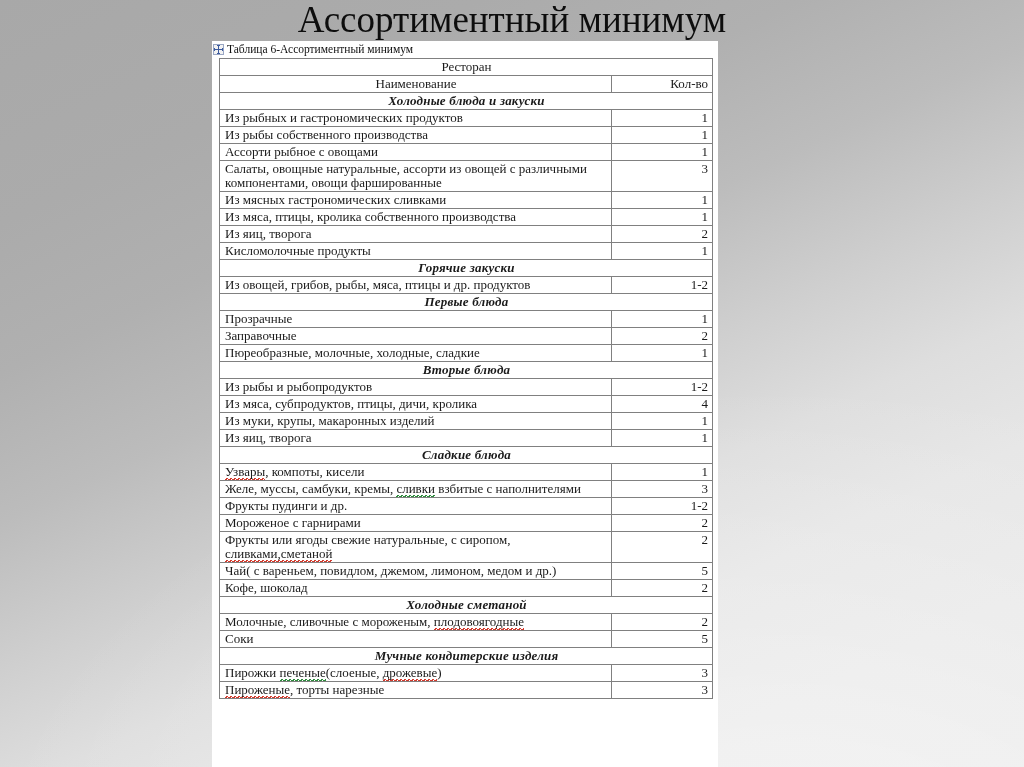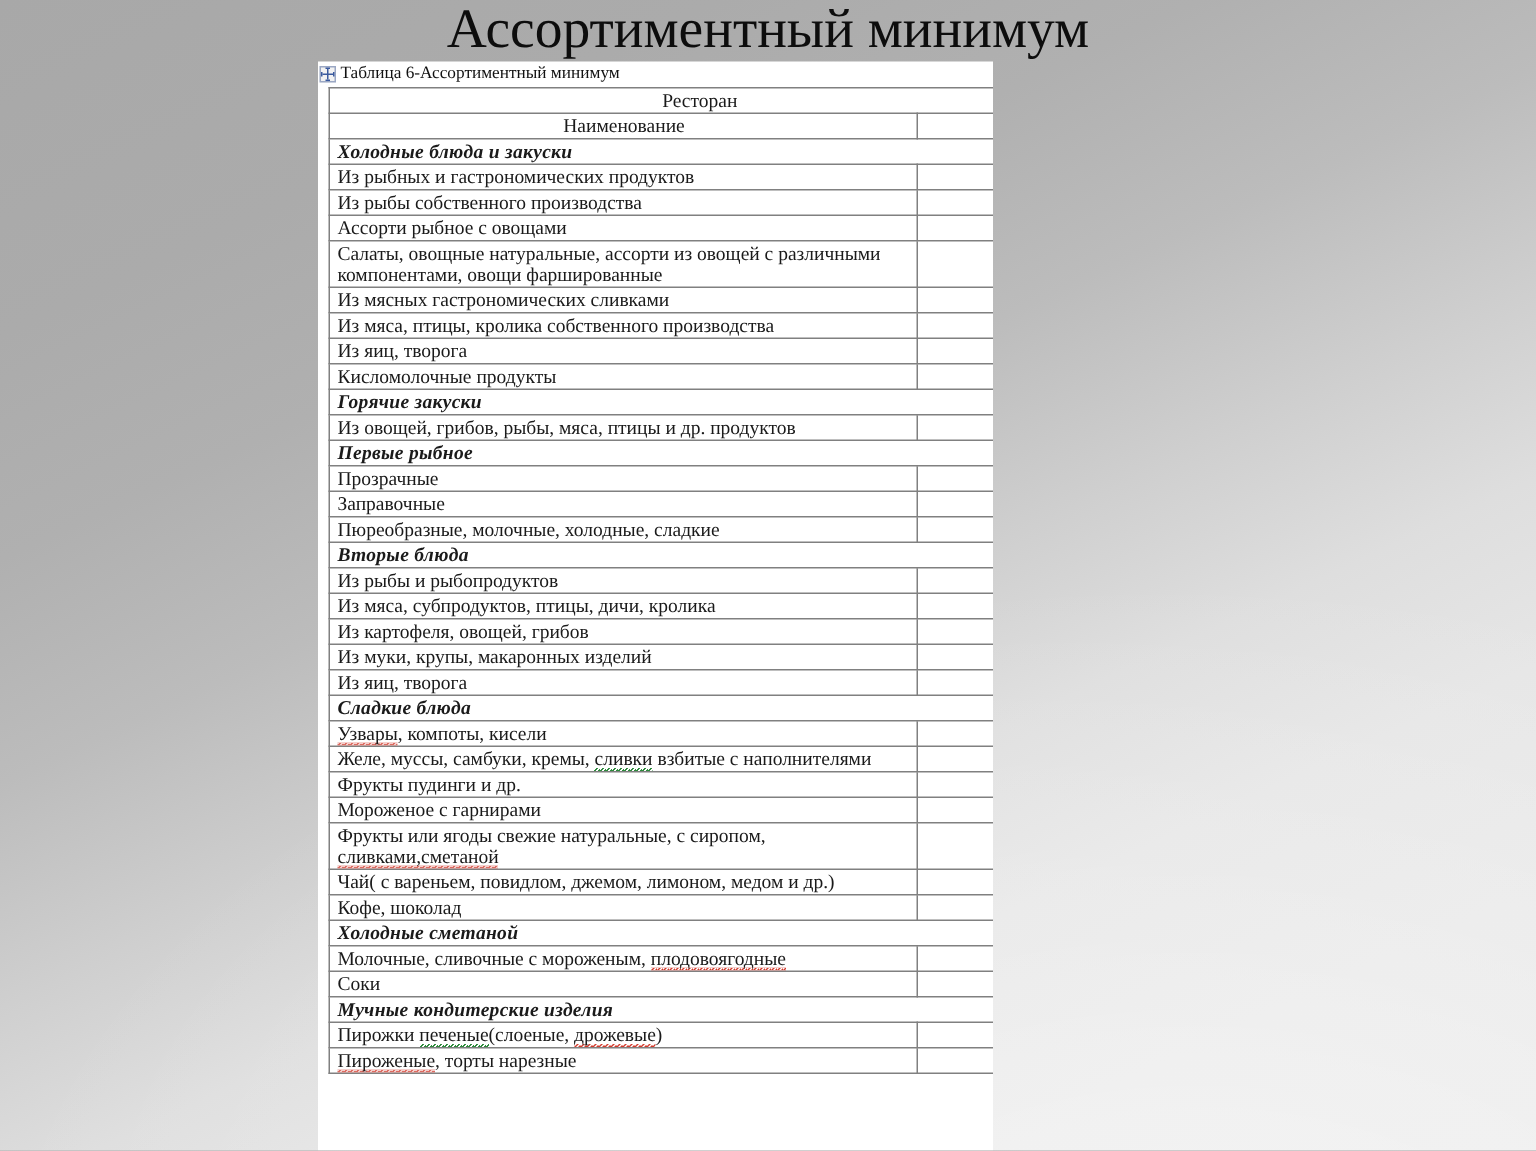--- a/index.html
+++ b/index.html
@@ -56,21 +56,21 @@
     letter-spacing: 0px;
     white-space: nowrap;
     z-index: 4;
   }
 
   
   #sheet {
     position: absolute;
     left: 212px;
     top: 41px;
-    width: 450px;
+    width: 506px;
     height: 726px;
     background: #ffffff;
     z-index: 2;
     overflow: hidden;
   }
 
   
   #caption-line {
     position: relative;
     height: 17px;
@@ -124,21 +124,21 @@
   }
   col.c-name { width: 392px; }
   col.c-qty  { width: 101px; }
 
   td.name { text-align: left; font-family: Liberation Serif, serif; }
   td.qty  { text-align: right; }
 
   
   td.span-plain { text-align: center; }
   td.section {
-    text-align: left;
+    text-align: center;
     font-weight: bold;
     font-style: italic;
     letter-spacing: 0.2px;
   }
 
   
   tr.pagebreak > td {
     border-top: 2px solid #404040;
   }
 
@@ -232,21 +232,21 @@
             <td class="qty">1</td>
           </tr>
           <tr>
             <td class="section" colspan="2">Горячие закуски</td>
           </tr>
           <tr>
             <td class="name">Из овощей, грибов, рыбы, мяса, птицы и др. продуктов</td>
             <td class="qty">1-2</td>
           </tr>
           <tr>
-            <td class="section" colspan="2">Первые рыбное</td>
+            <td class="section" colspan="2">Первые блюда</td>
           </tr>
           <tr>
             <td class="name">Прозрачные</td>
             <td class="qty">1</td>
           </tr>
           <tr>
             <td class="name">Заправочные</td>
             <td class="qty">2</td>
           </tr>
           <tr>
@@ -258,24 +258,20 @@
           </tr>
           <tr>
             <td class="name">Из рыбы и рыбопродуктов</td>
             <td class="qty">1-2</td>
           </tr>
           <tr>
             <td class="name">Из мяса, субпродуктов, птицы, дичи, кролика</td>
             <td class="qty">4</td>
           </tr>
           <tr>
-            <td class="name">Из картофеля, овощей, грибов</td>
-            <td class="qty">2</td>
-          </tr>
-          <tr>
             <td class="name">Из муки, крупы, макаронных изделий</td>
             <td class="qty">1</td>
           </tr>
           <tr>
             <td class="name">Из яиц, творога</td>
             <td class="qty">1</td>
           </tr>
           <tr>
             <td class="section" colspan="2">Сладкие блюда</td>
           </tr>

